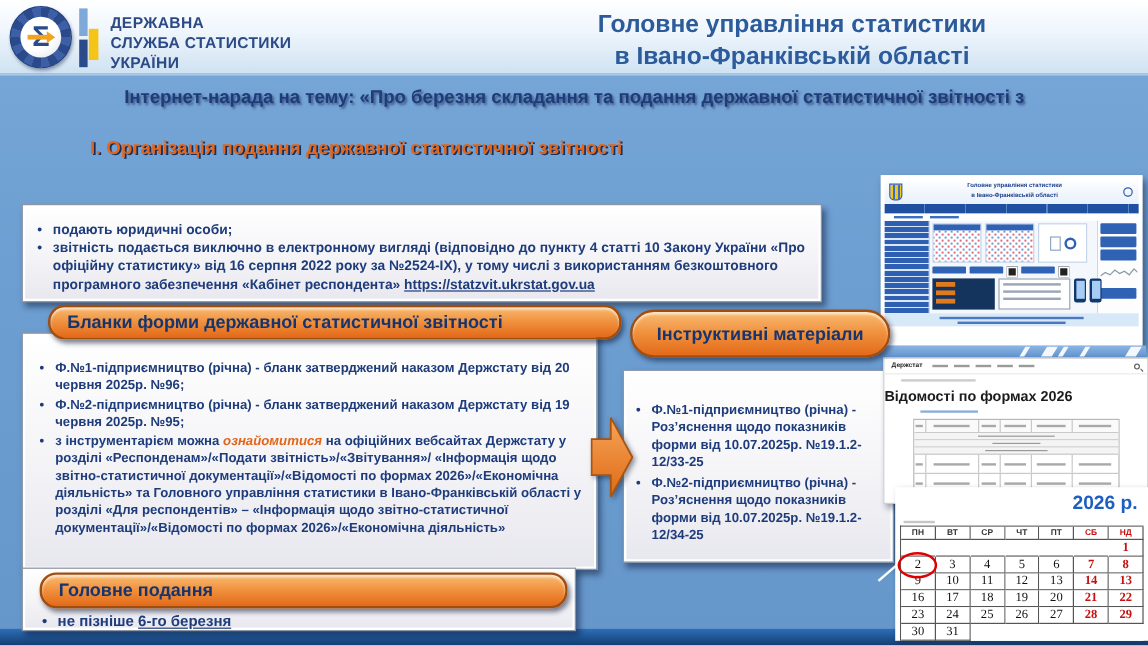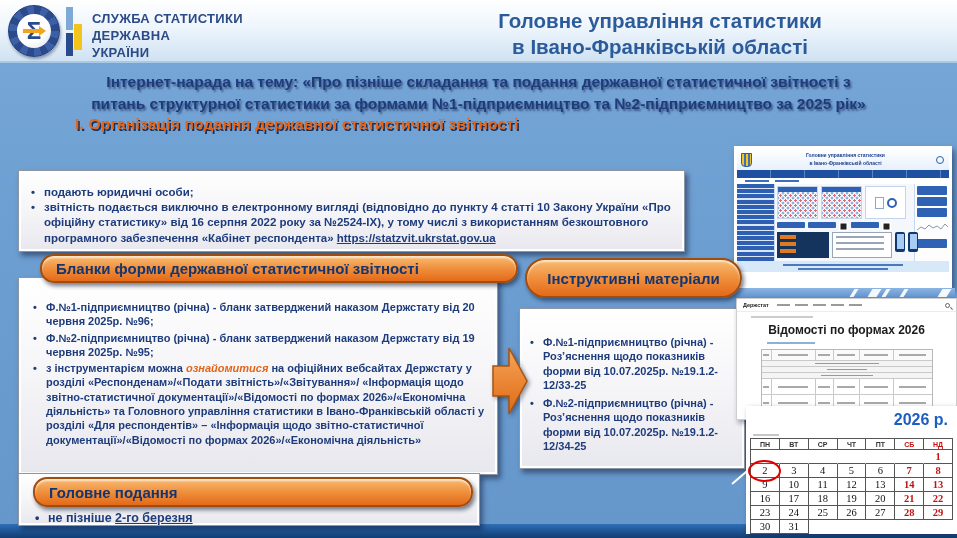--- a/index.html
+++ b/index.html
@@ -114,21 +114,21 @@
   
   .shot2 { position:absolute; left:736px; top:298px; width:221px; height:122px; background:#fff;
     border:1px solid #cfcfcf; box-shadow:2px 3px 5px rgba(15,28,58,.4); z-index:2; overflow:hidden; }
   .s2-top { height:13px; display:flex; align-items:center; padding:0 6px; border-bottom:1px solid #ececec; }
   .s2-brand { font-size:5.5px; font-weight:bold; color:#222; }
   .s2-menu { display:flex; gap:5px; margin-left:8px; flex:1; }
   .s2-menu span { display:block; width:13px; height:2px; background:#9a9a9a; }
   .s2-search { width:5px; height:5px; border:1px solid #666; border-radius:50%; position:relative; }
   .s2-search::after { content:""; position:absolute; left:4px; top:4px; width:3px; height:1px; background:#666; transform:rotate(45deg); }
   .s2-crumb { width:62px; height:2px; background:#cccccc; margin:4px 0 0 14px; }
-  .s2-title { text-align:center; margin-top:5px; font-size:12px; font-weight:bold; color:#1b1b1b; }
+  .s2-title { text-align:left; margin-top:5px; font-size:12px; font-weight:bold; color:#1b1b1b; }
   .s2-link { width:48px; height:2px; background:#8fb0d6; margin:5px 0 0 30px; }
   .s2-table { width:172px; margin:5px auto 0; border:1px solid #b8b8b8; }
   .s2-tr { display:flex; border-bottom:1px solid #c9c9c9; }
   .s2-td { border-right:1px solid #c9c9c9; display:flex; align-items:center; justify-content:center; }
   .s2-td:last-child { border-right:none; }
   .s2-td i { display:block; width:70%; height:2px; background:#a9a9a9; }
   .s2-band { height:6px; display:flex; align-items:center; justify-content:center; border-bottom:1px solid #c9c9c9; background:#f4f4f4; }
   .s2-band i { display:block; width:64px; height:1.5px; background:#999; }
   .h-row { height:11px; background:#fafafa; }
   .d-row { height:16px; }
@@ -167,33 +167,32 @@
     <div class="logo">
       <div class="logo-inner">
         <span class="sigma">Σ</span>
         <span class="logo-arrow"></span>
       </div>
     </div>
     <div class="bar bar1"></div>
     <div class="bar bar2"></div>
     <div class="bar bar3"></div>
     <div class="agency">
+      <div>ДЕРЖАВНА</div>
       <div>СЛУЖБА СТАТИСТИКИ</div>
-      <div>ДЕРЖАВНА</div>
       <div>УКРАЇНИ</div>
     </div>
     <div class="htitle">
       <div>Головне управління статистики</div>
       <div>в Івано-Франківській області</div>
     </div>
   </div>
 
   <div class="topic">
-    <div>Інтернет-нарада на тему: «Про  пізніше складання та подання державної статистичної звітності з</div>
-    <div>питань структурної статистики за формами №1-підприємництво та №2-підприємництво за 2025 рік»</div>
+    <div>Інтернет-нарада на тему: «Про  березня складання та подання державної статистичної звітності з</div>
   </div>
   <div class="oheading">І. Організація подання державної статистичної звітності</div>
 
   <div class="wbox box-podannia">
     <ul>
       <li><span>подають юридичні особи;</span></li>
       <li><span>звітність подається виключно в електронному вигляді (відповідно до пункту 4 статті 10 Закону України «Про офіційну статистику» від 16 серпня 2022 року за №2524-ІХ), у тому числі з використанням безкоштовного програмного забезпечення «Кабінет респондента» </span><a class="lnk" href="#">https://statzvit.ukrstat.gov.ua</a></li>
     </ul>
   </div>
 
@@ -221,21 +220,21 @@
   <div class="pill pill-instr">Інструктивні матеріали</div>
   <div class="wbox box-instr">
     <ul>
       <li><span>Ф.№1-підприємництво (річна) - </span><span class="rest">Роз’яснення  щодо показників форми від 10.07.2025р. №19.1.2-12/33-25</span></li>
       <li><span>Ф.№2-підприємництво (річна) - </span><span class="rest">Роз’яснення  щодо показників форми від 10.07.2025р. №19.1.2-12/34-25</span></li>
     </ul>
   </div>
 
   <div class="wbox box-termin">
     <ul>
-      <li><span>не пізніше </span><span class="u">2-го березня</span></li>
+      <li><span>не пізніше </span><span class="u">6-го березня</span></li>
     </ul>
   </div>
   <div class="pill pill-termin">Головне подання</div>
 
   <div class="shot1">
     <div class="s1-head">
       <div class="s1-arms"></div>
       <div class="s1-title">
         <div>Головне управління статистики</div>
         <div>в Івано-Франківській області</div>

